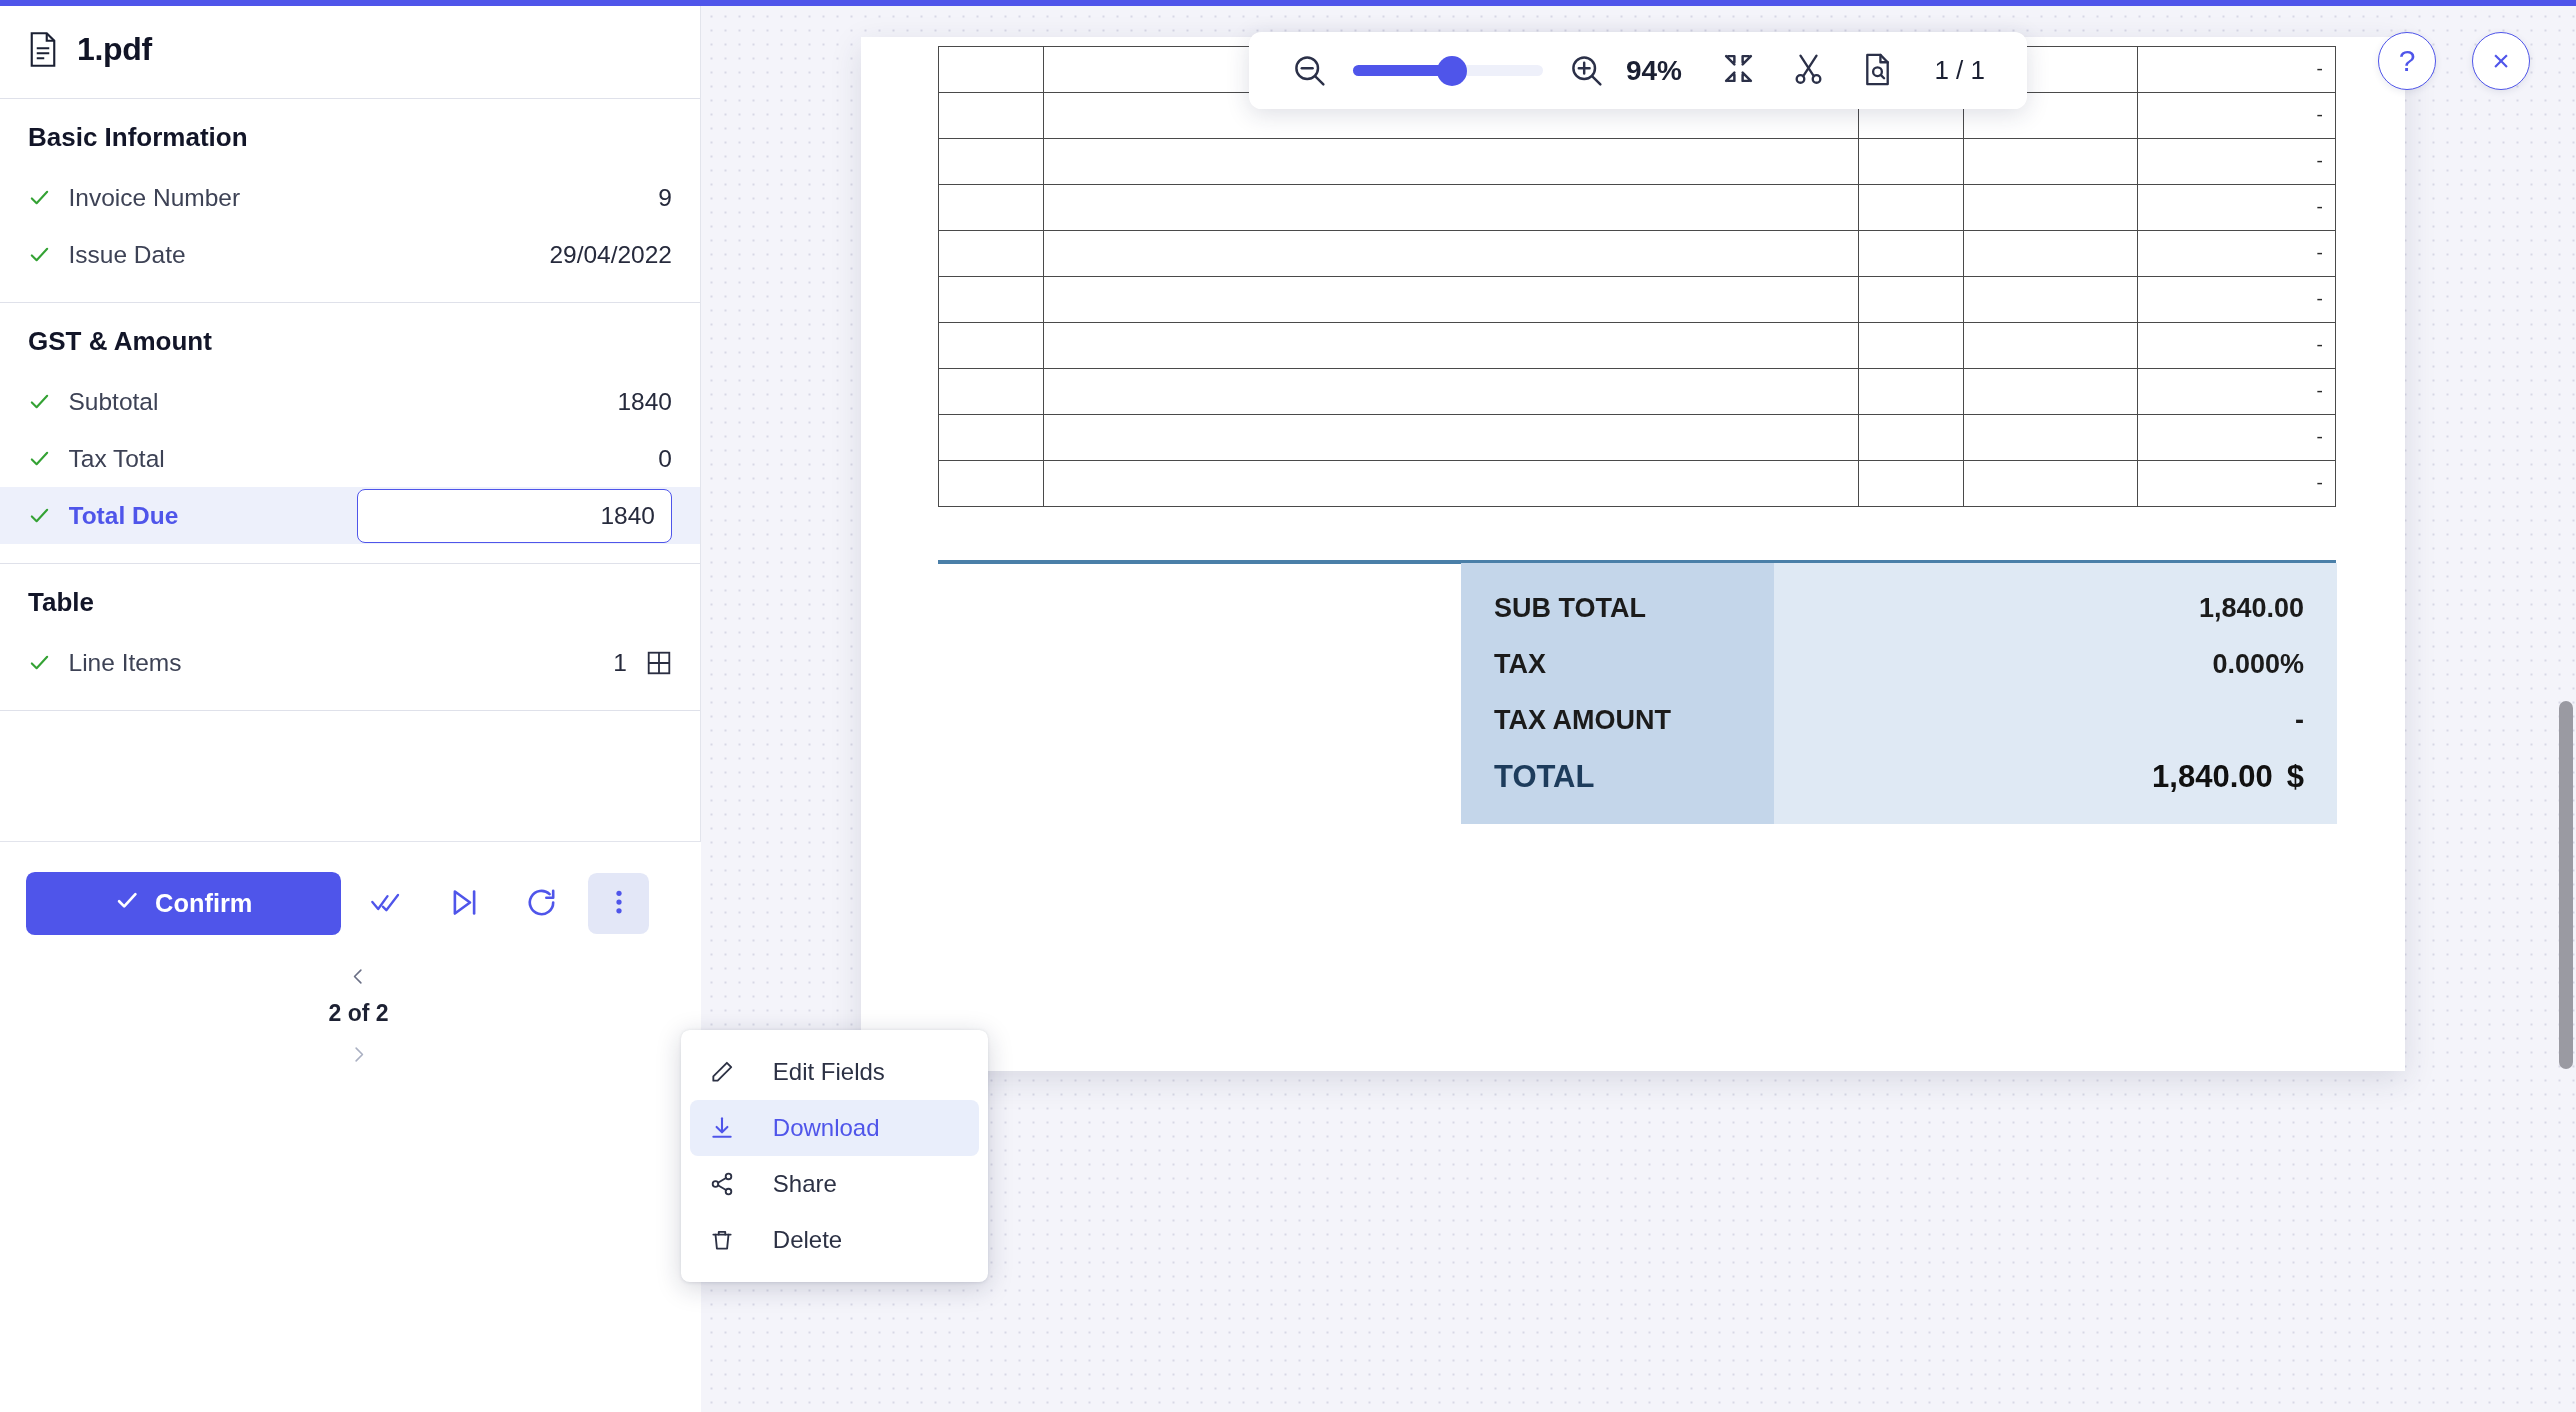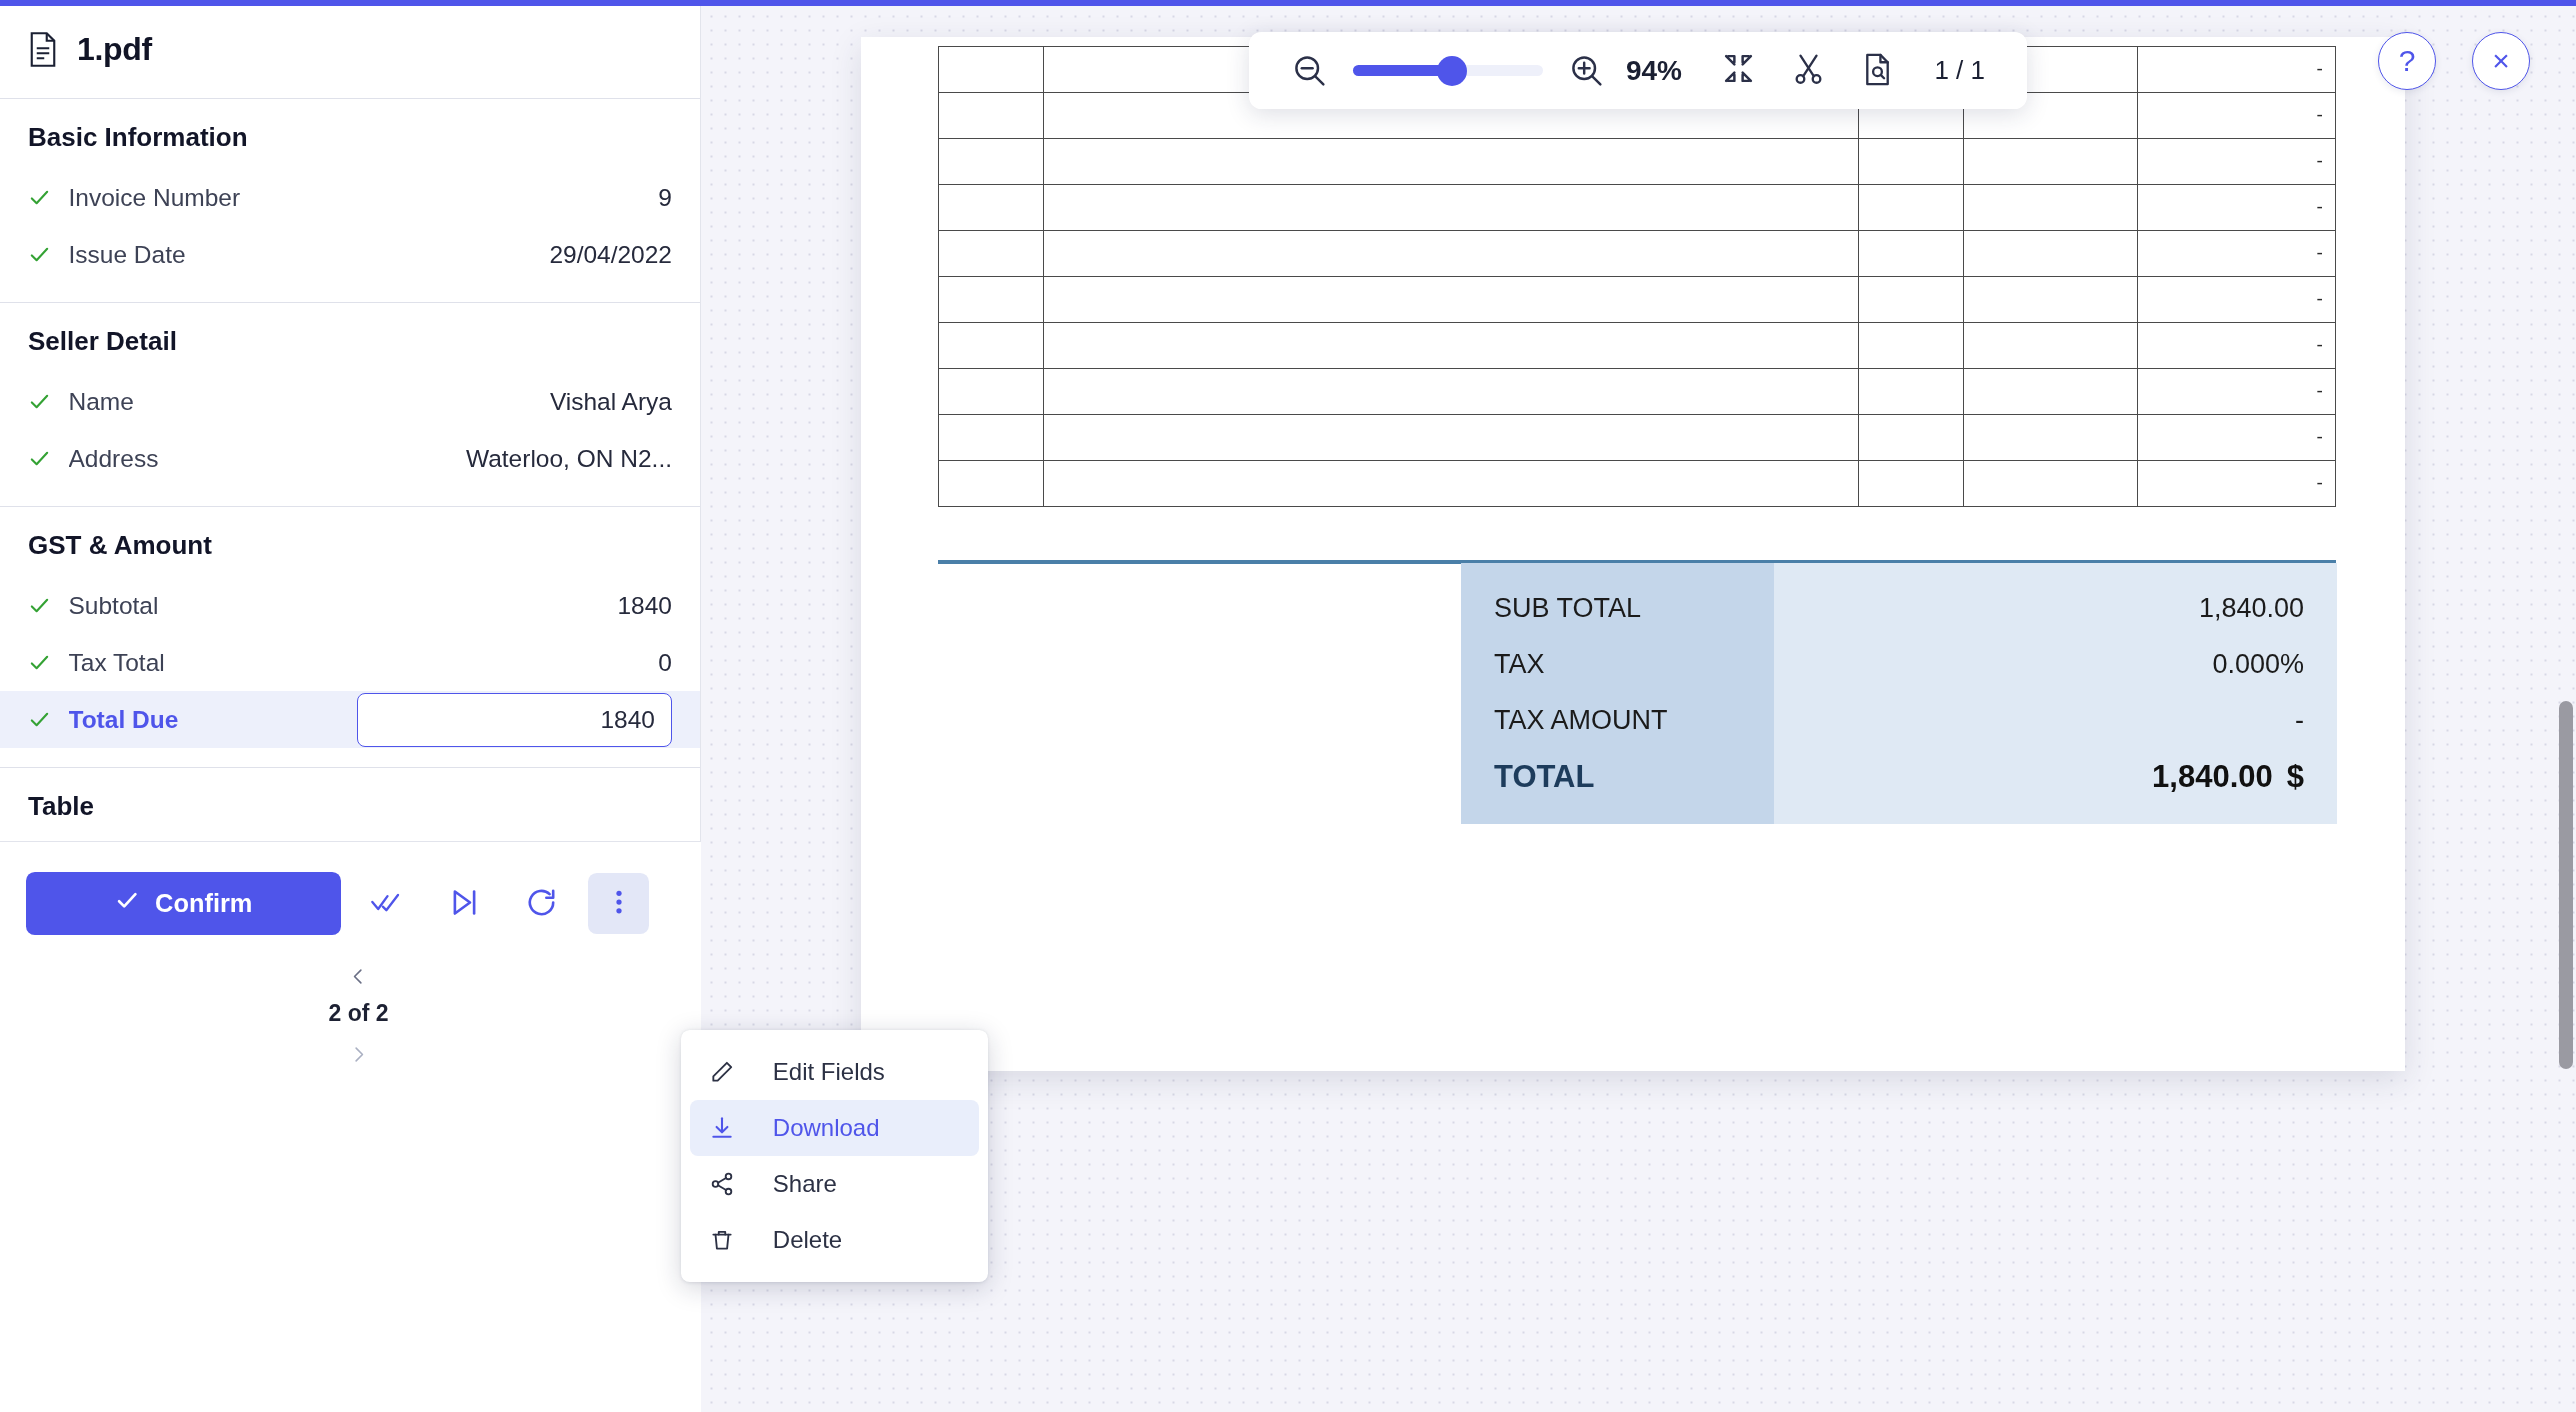--- a/index.html
+++ b/index.html
@@ -190,21 +190,21 @@
     width: 342px; background: #c4d6ea;
     padding: 17.5px 0 19px 33px;
   }
   .totals-right {
     width: 619px; background: #dfe9f4;
     padding: 17.5px 33px 19px 0;
     text-align: left;
   }
   .tot-line {
     height: 56px; display: flex; align-items: center;
-    font-size: 27px; color: #1b1b1b;
+    font-size: 27px; color: #1b1b1b; font-weight: bold;
   }
   .totals-right .tot-line { justify-content: flex-end; }
   .tot-line.grand { font-weight: 700; font-size: 31px; color: #1d3c5c; }
   .tot-line.grand.val { color: #111111; }
   .cur { margin-left: 14px; }
 
   
   .pdf-toolbar {
     position: absolute;
     left: 1249px; top: 32px;
@@ -312,43 +312,20 @@
         <span class="check">
           <svg viewBox="0 0 24 24" width="23" height="23" fill="none" stroke="#34a234" stroke-width="2.2" stroke-linecap="round" stroke-linejoin="round">
               <path d="M4 13l5 5L20 6"></path>
             </svg>
         </span>
         <span class="sb-label">Issue Date</span>
         <span class="sb-value">29/04/2022</span>
       </div>
     </section>
 
-    <section class="sb-section">
-      <div class="sb-section-title">Seller Detail</div>
-
-      <div class="sb-row">
-        <span class="check">
-          <svg viewBox="0 0 24 24" width="23" height="23" fill="none" stroke="#34a234" stroke-width="2.2" stroke-linecap="round" stroke-linejoin="round">
-              <path d="M4 13l5 5L20 6"></path>
-            </svg>
-        </span>
-        <span class="sb-label">Name</span>
-        <span class="sb-value">Vishal Arya</span>
-      </div>
-
-      <div class="sb-row">
-        <span class="check">
-          <svg viewBox="0 0 24 24" width="23" height="23" fill="none" stroke="#34a234" stroke-width="2.2" stroke-linecap="round" stroke-linejoin="round">
-              <path d="M4 13l5 5L20 6"></path>
-            </svg>
-        </span>
-        <span class="sb-label">Address</span>
-        <span class="sb-value">Waterloo, ON N2...</span>
-      </div>
-    </section>
 
     <section class="sb-section">
       <div class="sb-section-title">GST &amp; Amount</div>
 
       <div class="sb-row">
         <span class="check">
           <svg viewBox="0 0 24 24" width="23" height="23" fill="none" stroke="#34a234" stroke-width="2.2" stroke-linecap="round" stroke-linejoin="round">
               <path d="M4 13l5 5L20 6"></path>
             </svg>
         </span>

